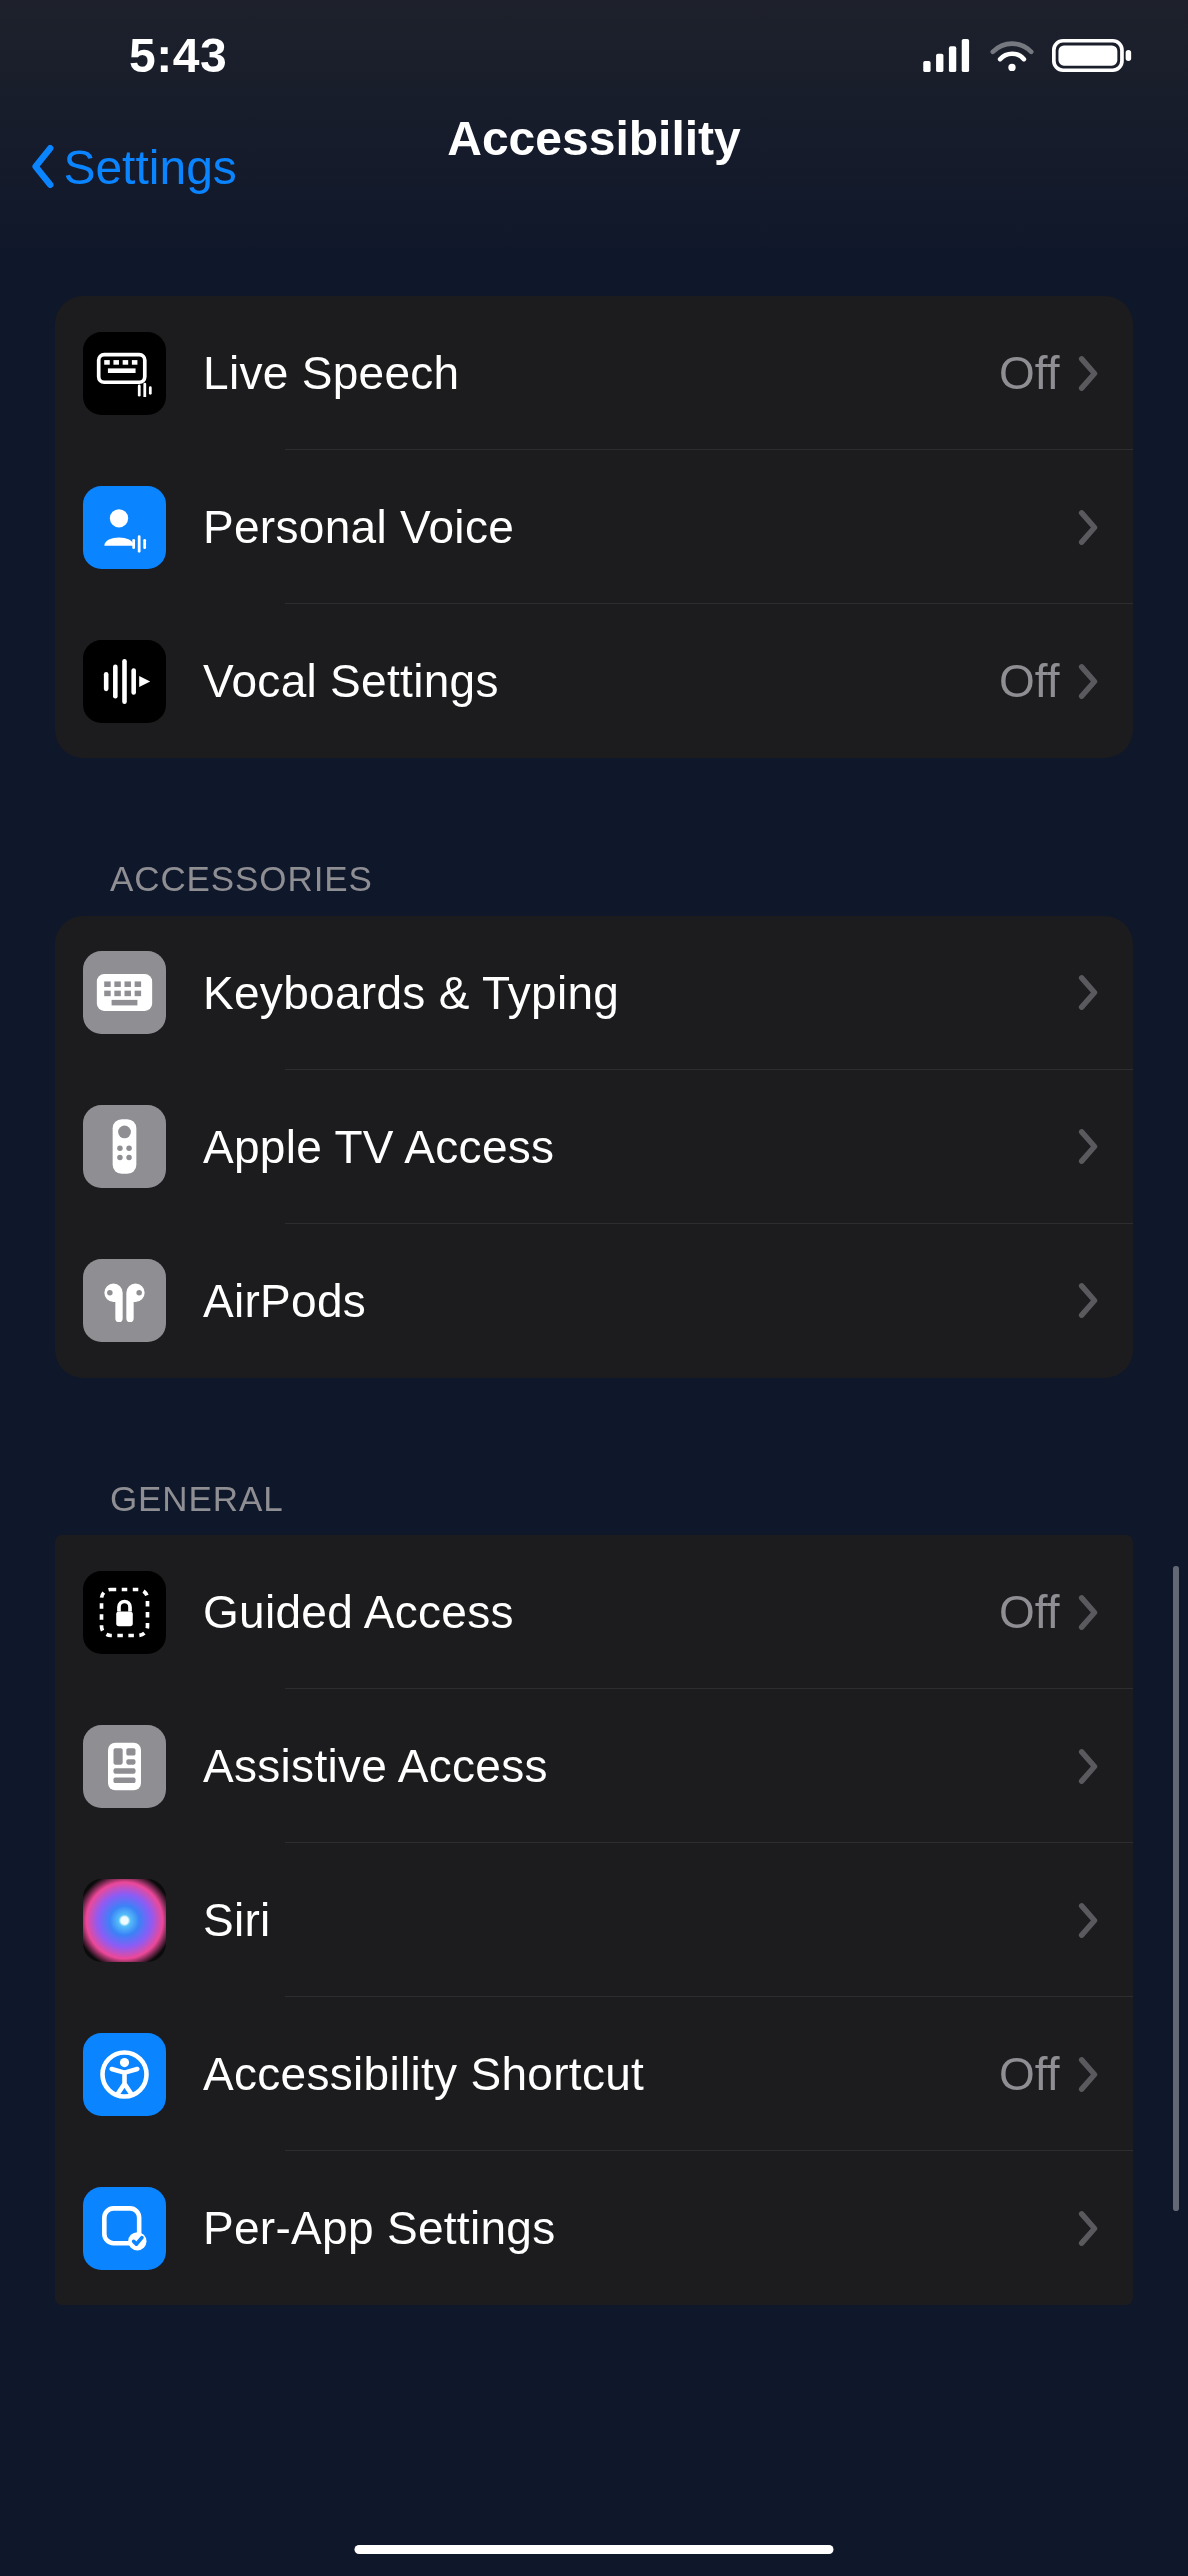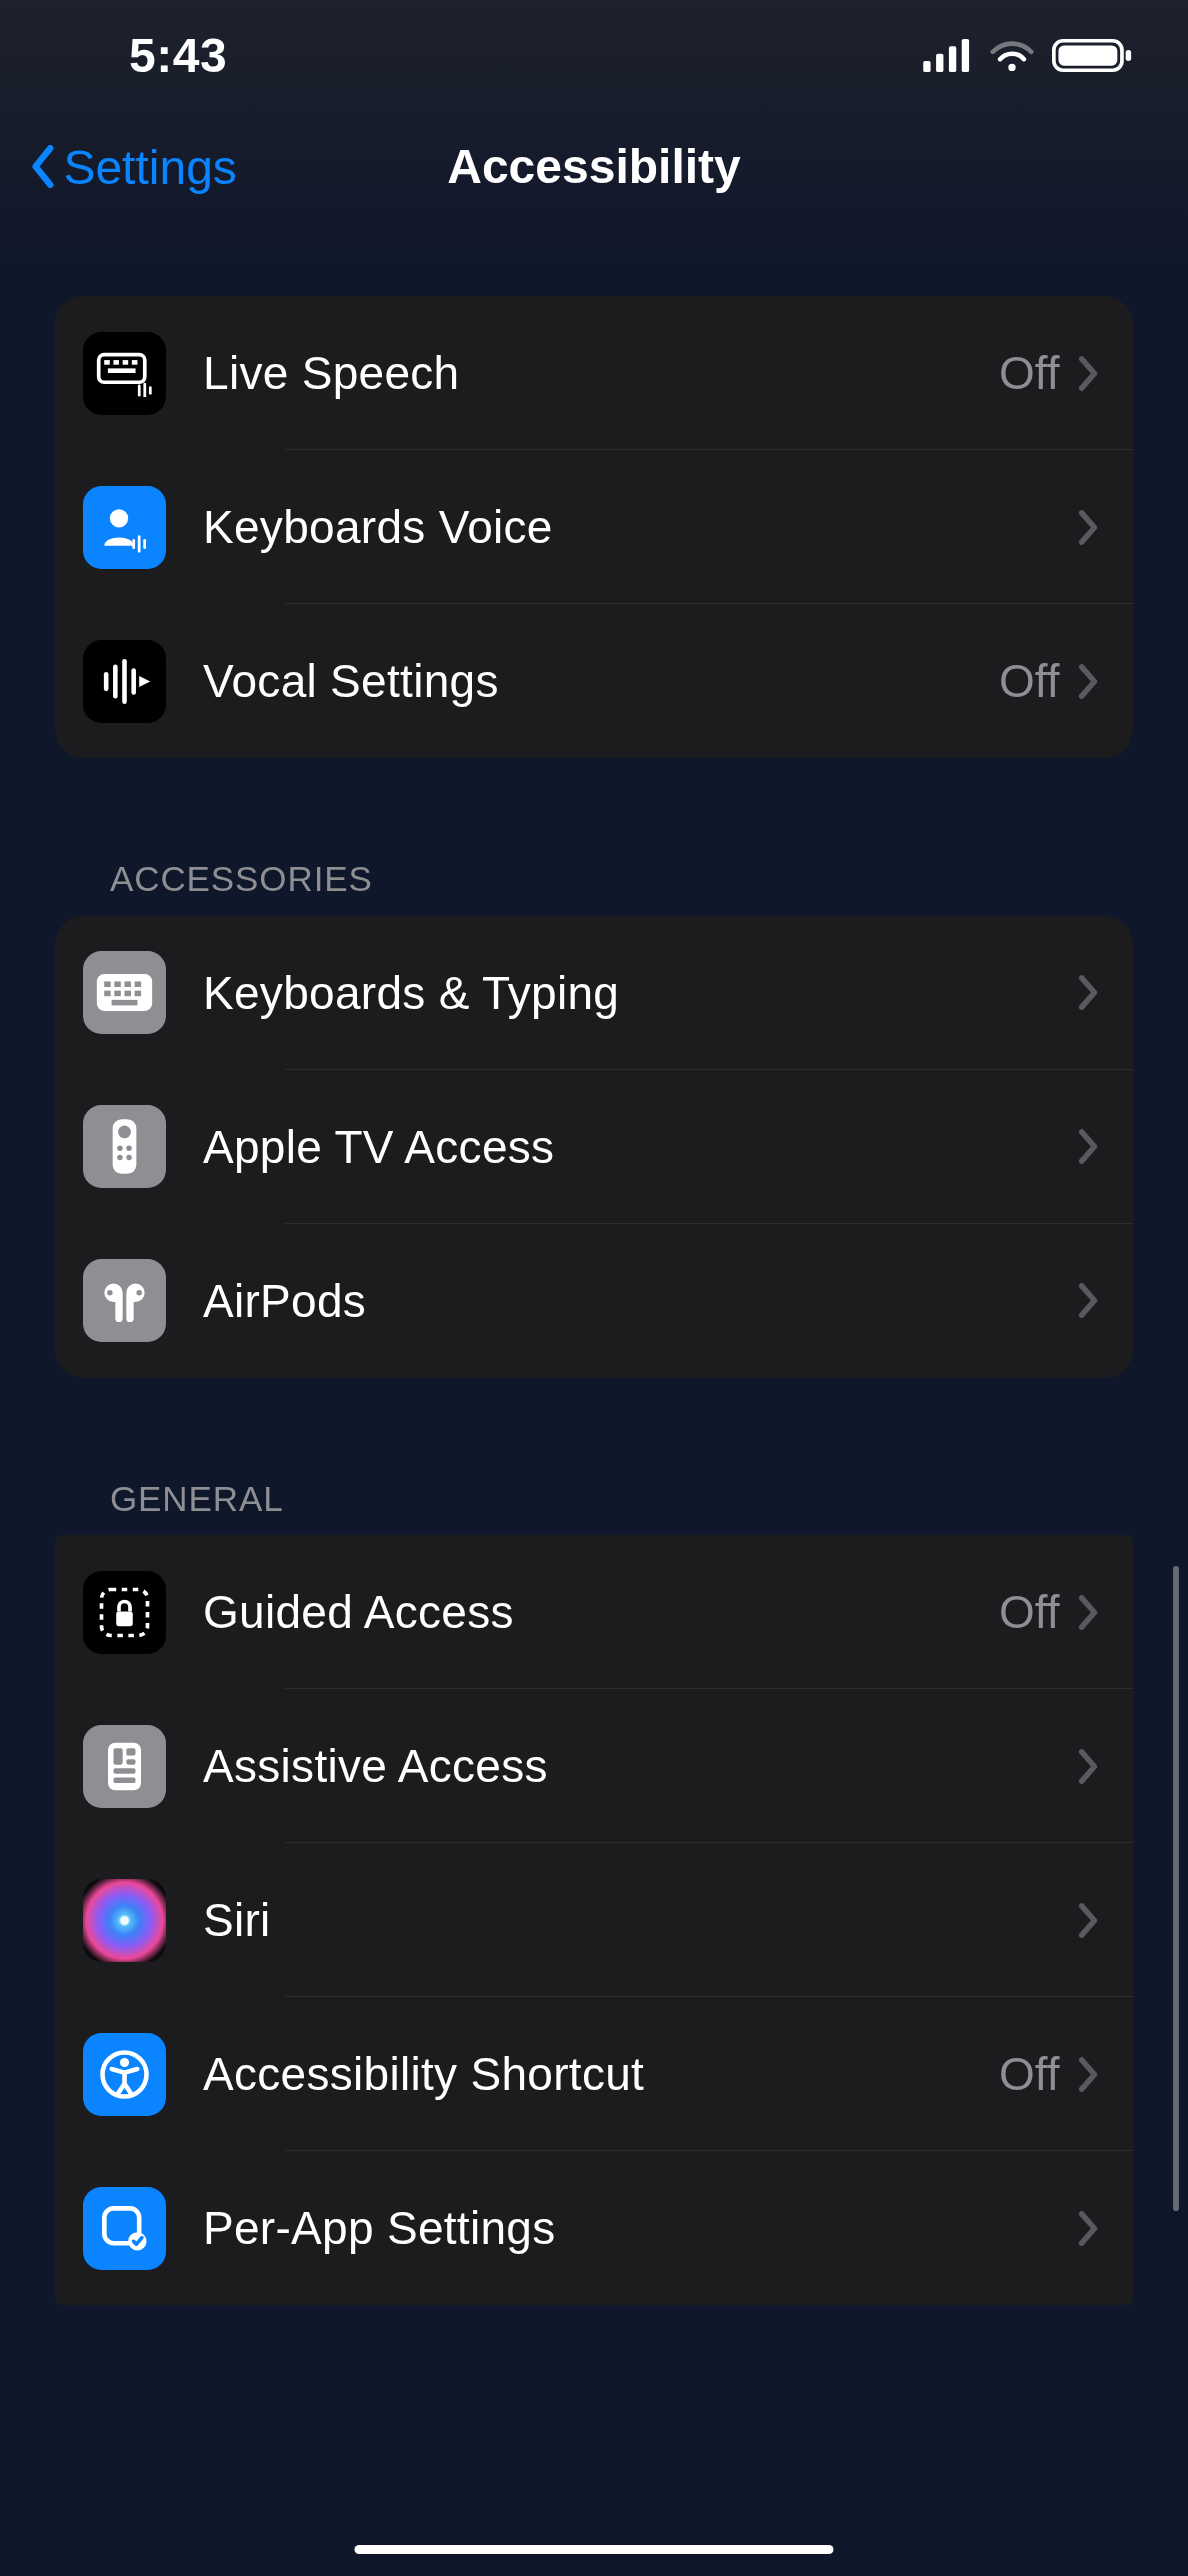--- a/index.html
+++ b/index.html
@@ -7,21 +7,21 @@
   .screen { width: 1188px; height: 2576px; position: relative; background: #0f172a; }
   .gradient-top { position: absolute; top: 0; left: 0; right: 0; height: 276px; background: linear-gradient(to bottom, rgba(40,40,45,0.6), rgba(0,0,0,0) 95%); pointer-events: none; }
 
   
   .status-bar { position: relative; height: 111px; display: flex; align-items: center; justify-content: space-between; padding: 0 55px 0 0; z-index: 2; }
   .status-time { font-size: 48px; font-weight: 600; margin-left: 129px; letter-spacing: 0.5px; }
   .status-right { display: flex; align-items: center; gap: 16.6px; }
   .status-right svg { display: block; }
 
   
-  .nav-bar { position: relative; height: 111px; display: flex; align-items: center; z-index: 2; }
+  .nav-bar { position: relative; height: 111px; display: flex; z-index: 2; }
   .nav-back { position: absolute; left: 28px; top: 50%; transform: translateY(-50%); display: flex; align-items: center; gap: 7.4px; color: #0a84ff; font-size: 48px; }
   .nav-back svg { display: block; }
   .nav-title { width: 100%; text-align: center; font-size: 48px; font-weight: 600; }
 
   .content { position: relative; padding: 0 55px; z-index: 1; padding-top: 74px; }
 
   .section-header { font-size: 35px; color: #8e8e93; letter-spacing: 0.9px; text-transform: uppercase; margin-left: 55px; margin-bottom: 16.6px; }
   .group { background: #1c1c1e; border-radius: 28px; overflow: hidden; margin-bottom: 101px; }
 
   .row { display: flex; align-items: center; height: 154px; padding-left: 28px; padding-right: 33px; position: relative; }
@@ -134,21 +134,21 @@
           <svg width="55" height="55" viewBox="0 0 60 60">
               <circle cx="24" cy="20" r="10" fill="#fff"></circle>
               <path d="M8 50 C8 38 40 38 40 50 Z" fill="#fff"></path>
               <g stroke="#fff" stroke-width="3" stroke-linecap="round">
                 <line x1="40" y1="44" x2="40" y2="52"></line>
                 <line x1="46" y1="40" x2="46" y2="56"></line>
                 <line x1="52" y1="44" x2="52" y2="52"></line>
               </g>
             </svg>
         </div>
-        <div class="row-label">Keyboards Voice</div>
+        <div class="row-label">Personal Voice</div>
         <div class="row-value"></div>
         <div class="chevron">
             <svg width="22" height="37" viewBox="0 0 24 40">
               <path d="M4 4 L18 20 L4 36" fill="none" stroke="#5a5a5e" stroke-width="6" stroke-linecap="round" stroke-linejoin="round"></path>
             </svg>
           </div>
         <div class="sep"></div>
       </div>
 
       <div class="row">

